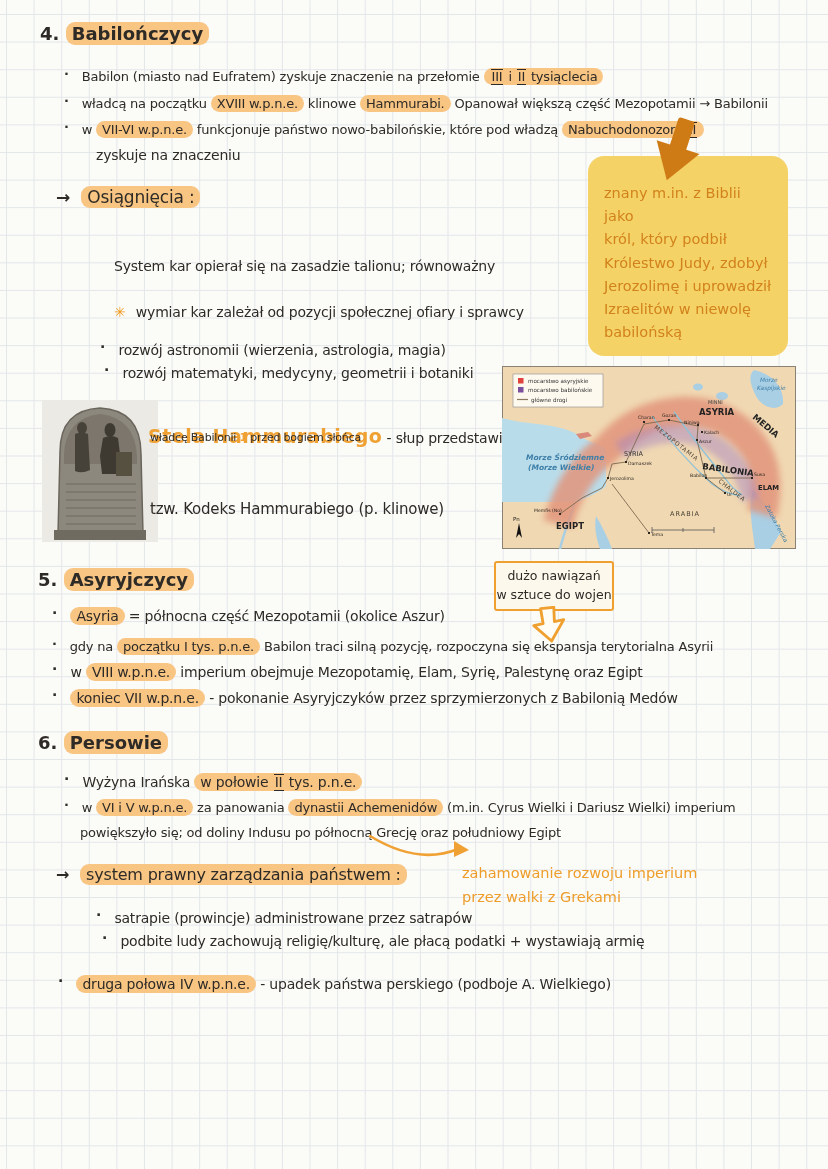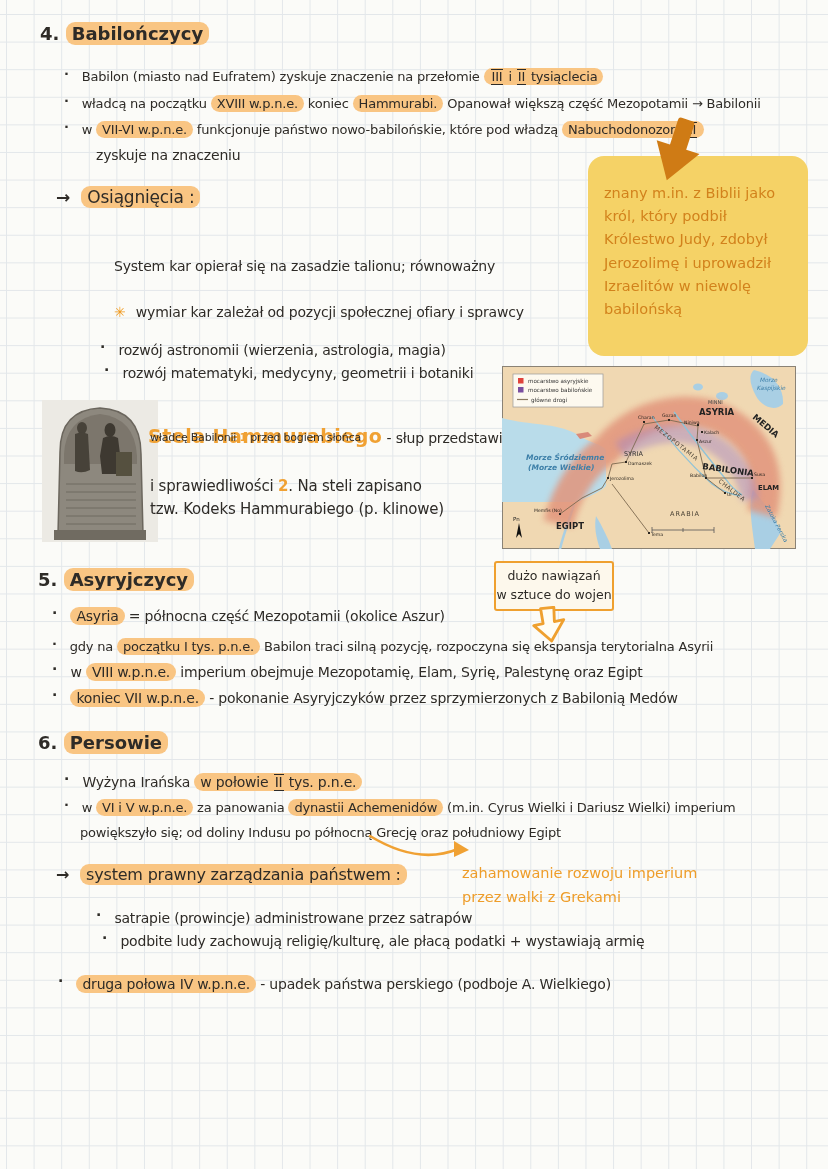--- a/index.html
+++ b/index.html
@@ -9,21 +9,21 @@
     background-size:27.6px 27.6px;background-position:6px 14px;
     font-family:"DejaVu Sans","Liberation Sans",sans-serif;color:#2e2b27;}
   .page *{box-sizing:border-box;}
   .line{position:absolute;white-space:nowrap;font-size:14px;letter-spacing:-0.2px;line-height:1.35;}
   .tight{font-size:13px;}
   .heading{font-size:18px;font-weight:bold;letter-spacing:0;}
   .hl{background:#f9c583;border-radius:9px;padding:1px 6px;}
   .roman{display:inline-block;border-top:1.6px solid #2e2b27;border-bottom:1.6px solid #2e2b27;line-height:1.1;padding:0 1px;margin:0 1px;}
   .bdot{display:inline-block;margin-right:9px;font-weight:bold;color:#2e2b27;transform:translateY(-3px);}
   .arrow-glyph{font-weight:bold;margin-right:6px;}
-  .sticky{position:absolute;left:588px;top:156px;width:220px;height:200px;background:#f5d266;border-radius:16px;
+  .sticky{position:absolute;left:588px;top:156px;width:200px;height:200px;background:#f5d266;border-radius:16px;
     color:#d2821c;font-size:14.5px;line-height:1.6;padding:26px 14px 10px 16px;white-space:pre-line;z-index:2;}
   .solid-arrow{position:absolute;left:646px;top:116px;width:62px;height:72px;z-index:3;}
   .notebox{position:absolute;left:494px;top:561px;width:120px;background:#fdf8ec;border:2.5px solid #efa02f;border-radius:3px;
     font-size:12.5px;line-height:1.5;text-align:center;padding:4px 0;white-space:pre-line;color:#2e2b27;}
   .hollow-arrow{position:absolute;left:528px;top:606px;width:42px;height:38px;}
   .sidenote{position:absolute;left:462px;top:862px;color:#ee9d2a;font-size:14.5px;line-height:1.65;white-space:pre-line;}
   .curve-arrow{position:absolute;left:362px;top:830px;width:116px;height:40px;}
   .stela-cap-title{color:#f0a133;font-size:19px;font-weight:bold;letter-spacing:0.5px;}
   .orange-num{color:#f0a133;font-weight:bold;}
   .star{color:#f09a1f;font-weight:bold;margin-right:6px;}
@@ -43,21 +43,21 @@
   <div class="line tight" style="left:64px;top:68px">
     <span class="bdot">·</span>
     <span>Babilon (miasto nad Eufratem) zyskuje znaczenie na przełomie</span>
     <span class="hl"><span class="roman">III</span> <span>i</span> <span class="roman">II</span> <span>tysiąclecia</span></span>
   </div>
 
   <div class="line tight" style="left:64px;top:95px">
     <span class="bdot">·</span>
     <span>władcą na początku</span>
     <span class="hl">XVIII w.p.n.e.</span>
-    <span>koniec</span>
+    <span>klinowe</span>
     <span class="hl">Hammurabi.</span>
     <span>Opanował większą część Mezopotamii → Babilonii</span>
   </div>
 
   <div class="line tight" style="left:64px;top:121px">
     <span class="bdot">·</span>
     <span>w</span>
     <span class="hl">VII-VI w.p.n.e.</span>
     <span>funkcjonuje państwo nowo-babilońskie, które pod władzą</span>
     <span class="hl"><span>Nabuchodonozora</span> <span class="roman">II</span></span>
@@ -126,24 +126,20 @@
   </svg>
 
   <div class="line" style="left:148px;top:424px">
     <span class="stela-cap-title">Stela Hammurabiego</span>
     <span>- słup przedstawiający</span>
   </div>
   <div class="line" style="left:150px;top:431px;font-size:11px">
     <span>władcę Babilonii</span>
     <span class="orange-num">1</span>
     <span>przed bogiem słońca</span>
-  </div>
-  <div class="line" style="left:150px;top:476px;font-size:15px">
-    <span>i sprawiedliwości</span>
-    <span class="orange-num">2</span><span>. Na steli zapisano</span>
   </div>
   <div class="line" style="left:150px;top:499px;font-size:15px">
     <span>tzw. Kodeks Hammurabiego (p. klinowe)</span>
   </div>
 
   <svg class="mappanel" viewBox="0 0 294 183">
     <defs>
         <filter id="soft" x="-30%" y="-30%" width="160%" height="160%">
           <feGaussianBlur stdDeviation="3.2"></feGaussianBlur>
         </filter>

